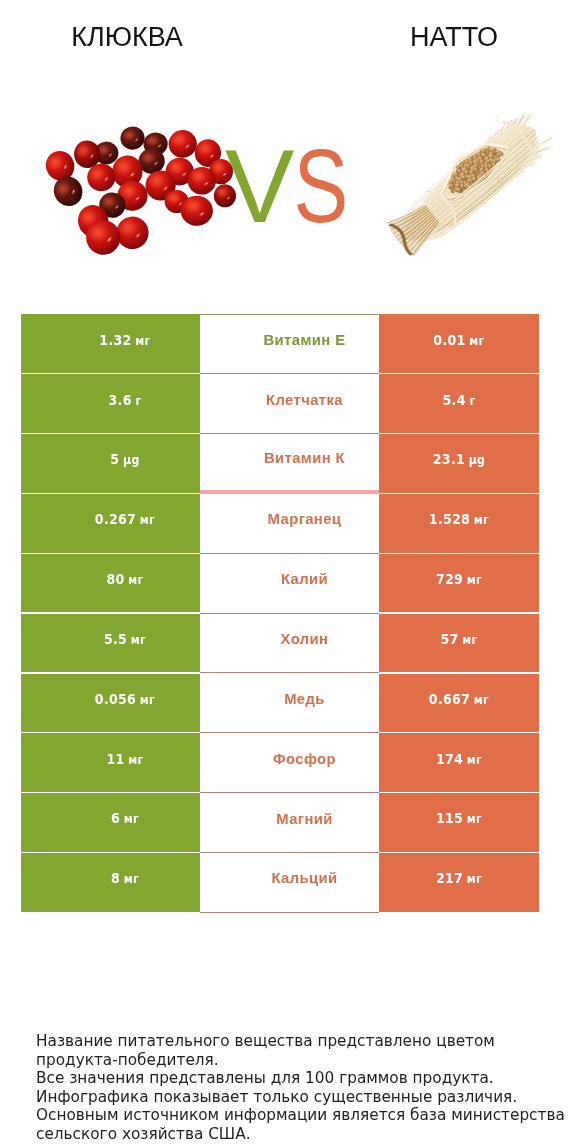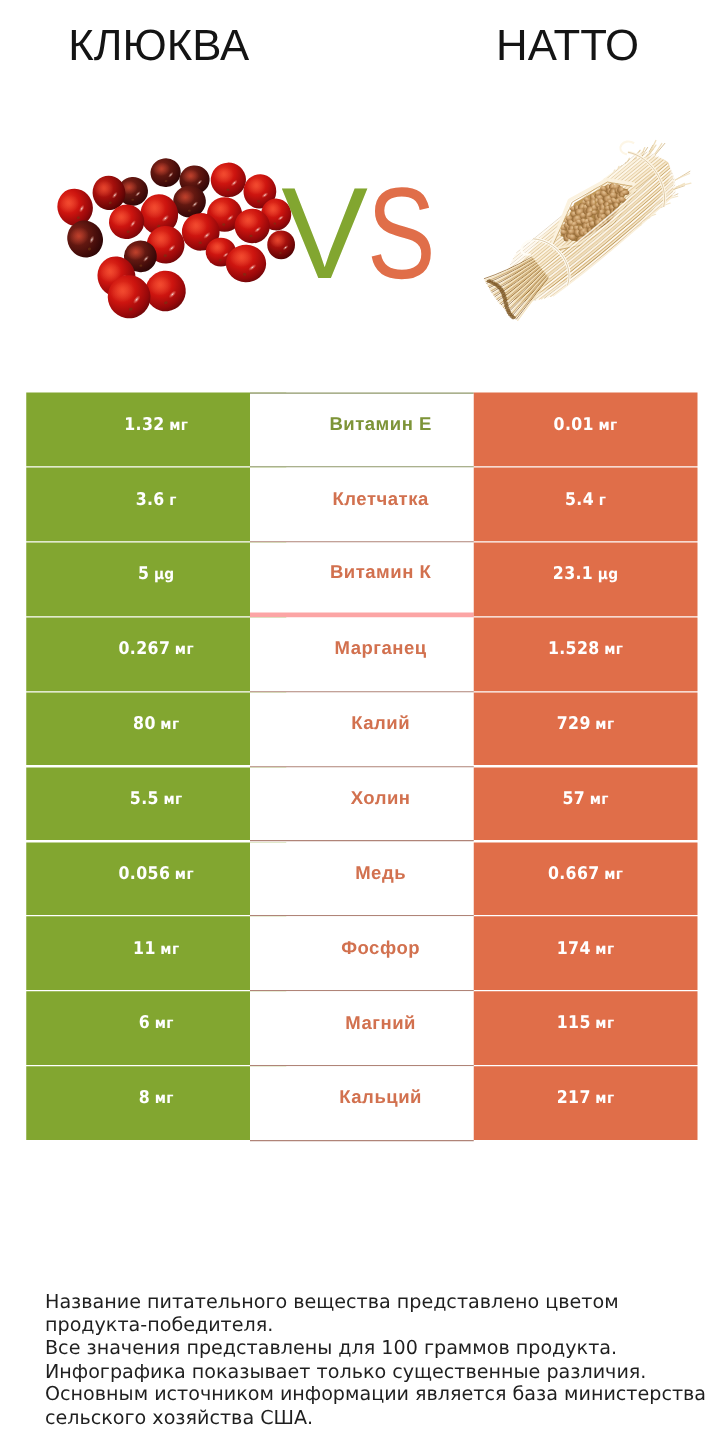--- a/index.html
+++ b/index.html
@@ -1,33 +1,33 @@
 <!DOCTYPE html>
 <html><head>
 <meta charset="utf-8">
 <style>
   html,body{margin:0;padding:0;}
   body{width:580px;height:1144px;background:#ffffff;font-family:"Liberation Sans",sans-serif;overflow:hidden;}
   .page{position:relative;width:580px;height:1144px;background:#fff;}
 
-  .title{position:absolute;top:21px;font-size:35px;line-height:32px;color:#141414;text-align:center;letter-spacing:0px;}
+  .title{position:absolute;top:21px;font-size:27px;line-height:32px;color:#141414;text-align:center;letter-spacing:0px;}
   .title.left{left:0px;width:254px;}
   .title.right{left:326px;width:256px;}
 
   .hero{position:absolute;left:0;top:0;width:580px;height:300px;}
 
   .vsbox{position:absolute;left:224px;top:140px;width:124px;height:90px;}
   .vsbox svg{display:block;}
 
   .table{position:absolute;left:21px;top:314px;width:537px;height:598px;}
   .row{position:absolute;left:0;width:537px;height:59.0px;}
   .cell{position:absolute;top:0;height:58.6px;display:flex;align-items:center;justify-content:center;box-sizing:border-box;}
   .cL{left:0;width:208px;background:#82A630;}
   .cM{left:179px;width:179px;background:#fff;height:59.85px;}
-  .cR{left:358px;width:179px;background:#E06E49;}
+  .cR{left:358px;width:160px;background:#E06E49;}
   .val{font-family:"DejaVu Sans Condensed","DejaVu Sans",sans-serif;font-weight:bold;font-size:14px;color:#ffffff;letter-spacing:0.3px;white-space:nowrap;position:relative;top:-4px;}
   .val .u{font-size:12.2px;font-weight:bold;margin-left:-1px;}
   .lbl{font-family:"Liberation Sans",sans-serif;font-weight:bold;font-size:14.8px;letter-spacing:0.42px;white-space:nowrap;position:relative;top:-4px;margin-left:30px;}
 
   .footer{position:absolute;left:0;top:1032px;width:580px;text-align:left;font-size:15.3px;color:#1f1f1f;line-height:18.5px;font-family:"DejaVu Sans",sans-serif;padding-left:36px;}
 </style>
 </head>
 <body>
 
 <div class="page">

